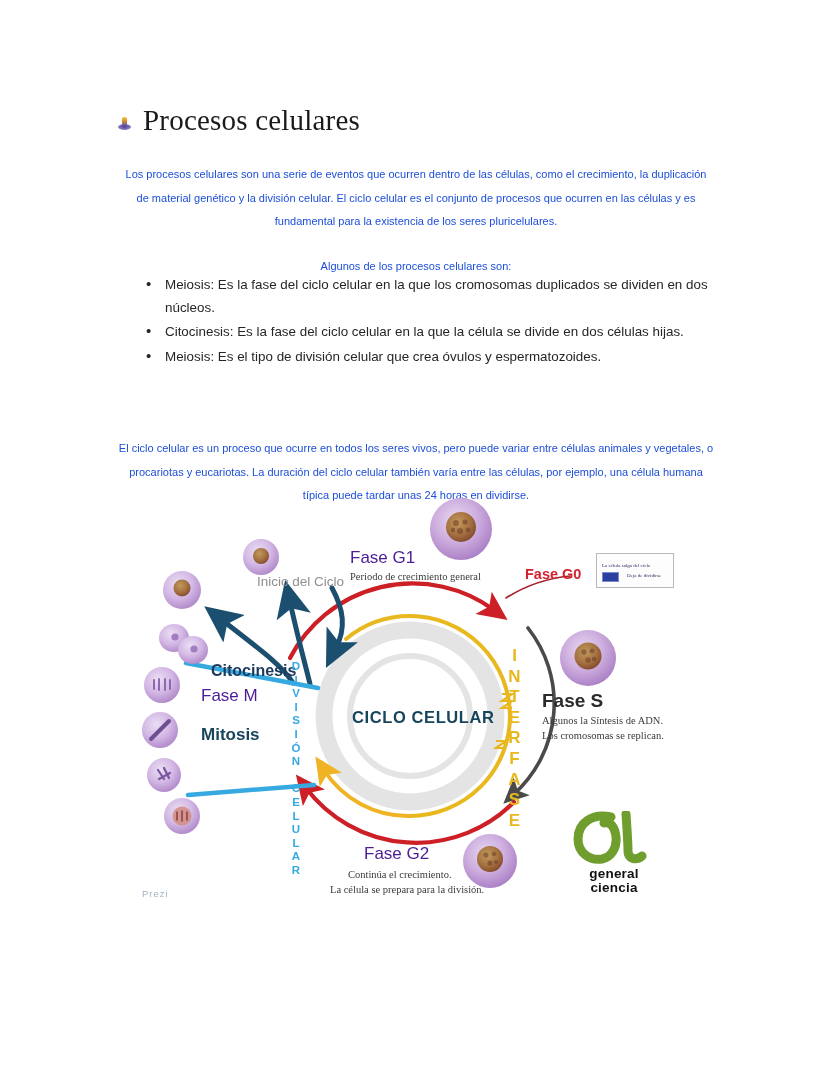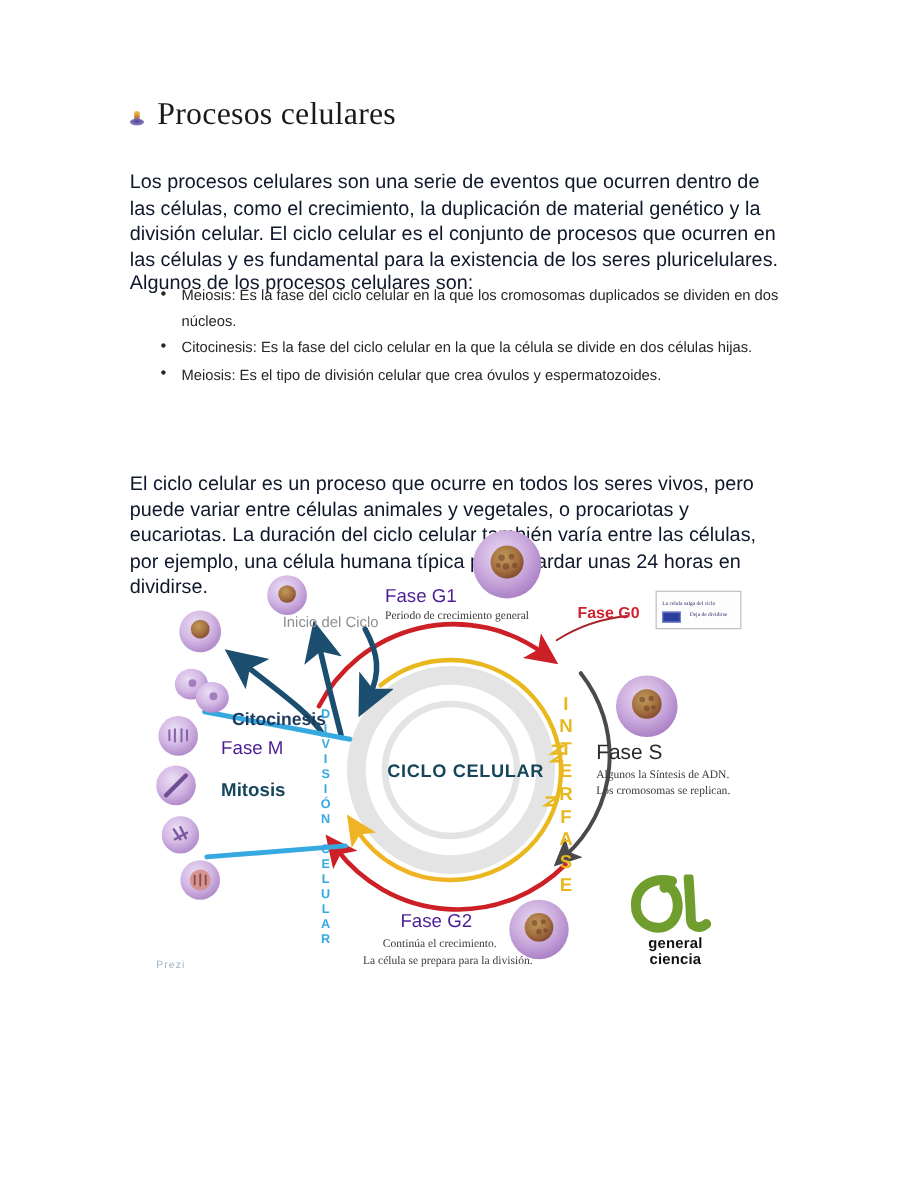--- a/index.html
+++ b/index.html
@@ -9,21 +9,21 @@
   }
   body {
     font-family: "Liberation Sans", sans-serif;
   }
   .page {
     position: relative;
     width: 828px;
     height: 944px;
     background: #ffffff;
     overflow: hidden;
-    margin: 0 auto;
+    margin: 16px auto;
   }
 
   
   .title-row {
     position: absolute;
     left: 118px;
     top: 88px;
     display: flex;
     align-items: center;
     gap: 12px;
@@ -57,24 +57,24 @@
     color: #1a1a1a;
     letter-spacing: 0.2px;
     white-space: nowrap;
   }
 
   
   .para {
     position: absolute;
     left: 118px;
     width: 596px;
-    font-size: 18px;
+    font-size: 11px;
     line-height: 23.5px;
-    color: #0f172a;
-    text-align: left;
+    color: #1d4ed8;
+    text-align: center;
   }
   .p1 { top: 136px; }
   .p2 { top: 228px; }
   .p3 { top: 410px; }
 
   ul.bullets {
     position: absolute;
     left: 140px;
     top: 257px;
     width: 580px;
@@ -370,21 +370,21 @@
     <div class="dg-label lbl-vert" style="left:386px; top:148px; font-size:17px; color:#e8b81e;
          writing-mode:vertical-rl; text-orientation:upright;">INTERFASE</div>
 
     <div class="dg-label lbl-vert" style="left:172px; top:162px; font-size:11.5px; color:#36a9e1;
          writing-mode:vertical-rl; text-orientation:upright;">DIVISIÓN CELULAR</div>
 
     <div class="dg-label lbl-phase" style="left:246px; top:346px;">Fase G2</div>
     <div class="dg-label lbl-sub" style="left:230px; top:370px;">Continúa el crecimiento.</div>
     <div class="dg-label lbl-sub" style="left:212px; top:385px;">La célula se prepara para la división.</div>
 
-    <div class="dg-label lbl-phase" style="left:424px; top:192px; color:#2b2b2b; font-size:19px;">Fase S</div>
+    <div class="dg-label lbl-phase" style="left:424px; top:192px; color:#2b2b2b; font-size:19px;font-weight:bold;">Fase S</div>
     <div class="dg-label lbl-sub" style="left:424px; top:216px;">Algunos la Síntesis de ADN.</div>
     <div class="dg-label lbl-sub" style="left:424px; top:231px;">Los cromosomas se replican.</div>
 
     <div class="logo" style="left:452px; top:313px;">
       <svg width="88" height="58" viewBox="0 0 88 58">
         <path d="M41 6 C22 2 8 12 8 28 C8 42 20 50 32 48 C42 46 47 36 46 26 C45 16 40 10 34 12" fill="none" stroke="#6f9e2f" stroke-width="9" stroke-linecap="round"></path>
         <path d="M56 3 C57 18 58 32 58 40 C58 48 66 50 72 45" fill="none" stroke="#6f9e2f" stroke-width="9" stroke-linecap="round"></path>
       </svg>
       <div class="logo-text" style="top:56px;">general</div>
       <div class="logo-text" style="top:70px;">ciencia</div>

